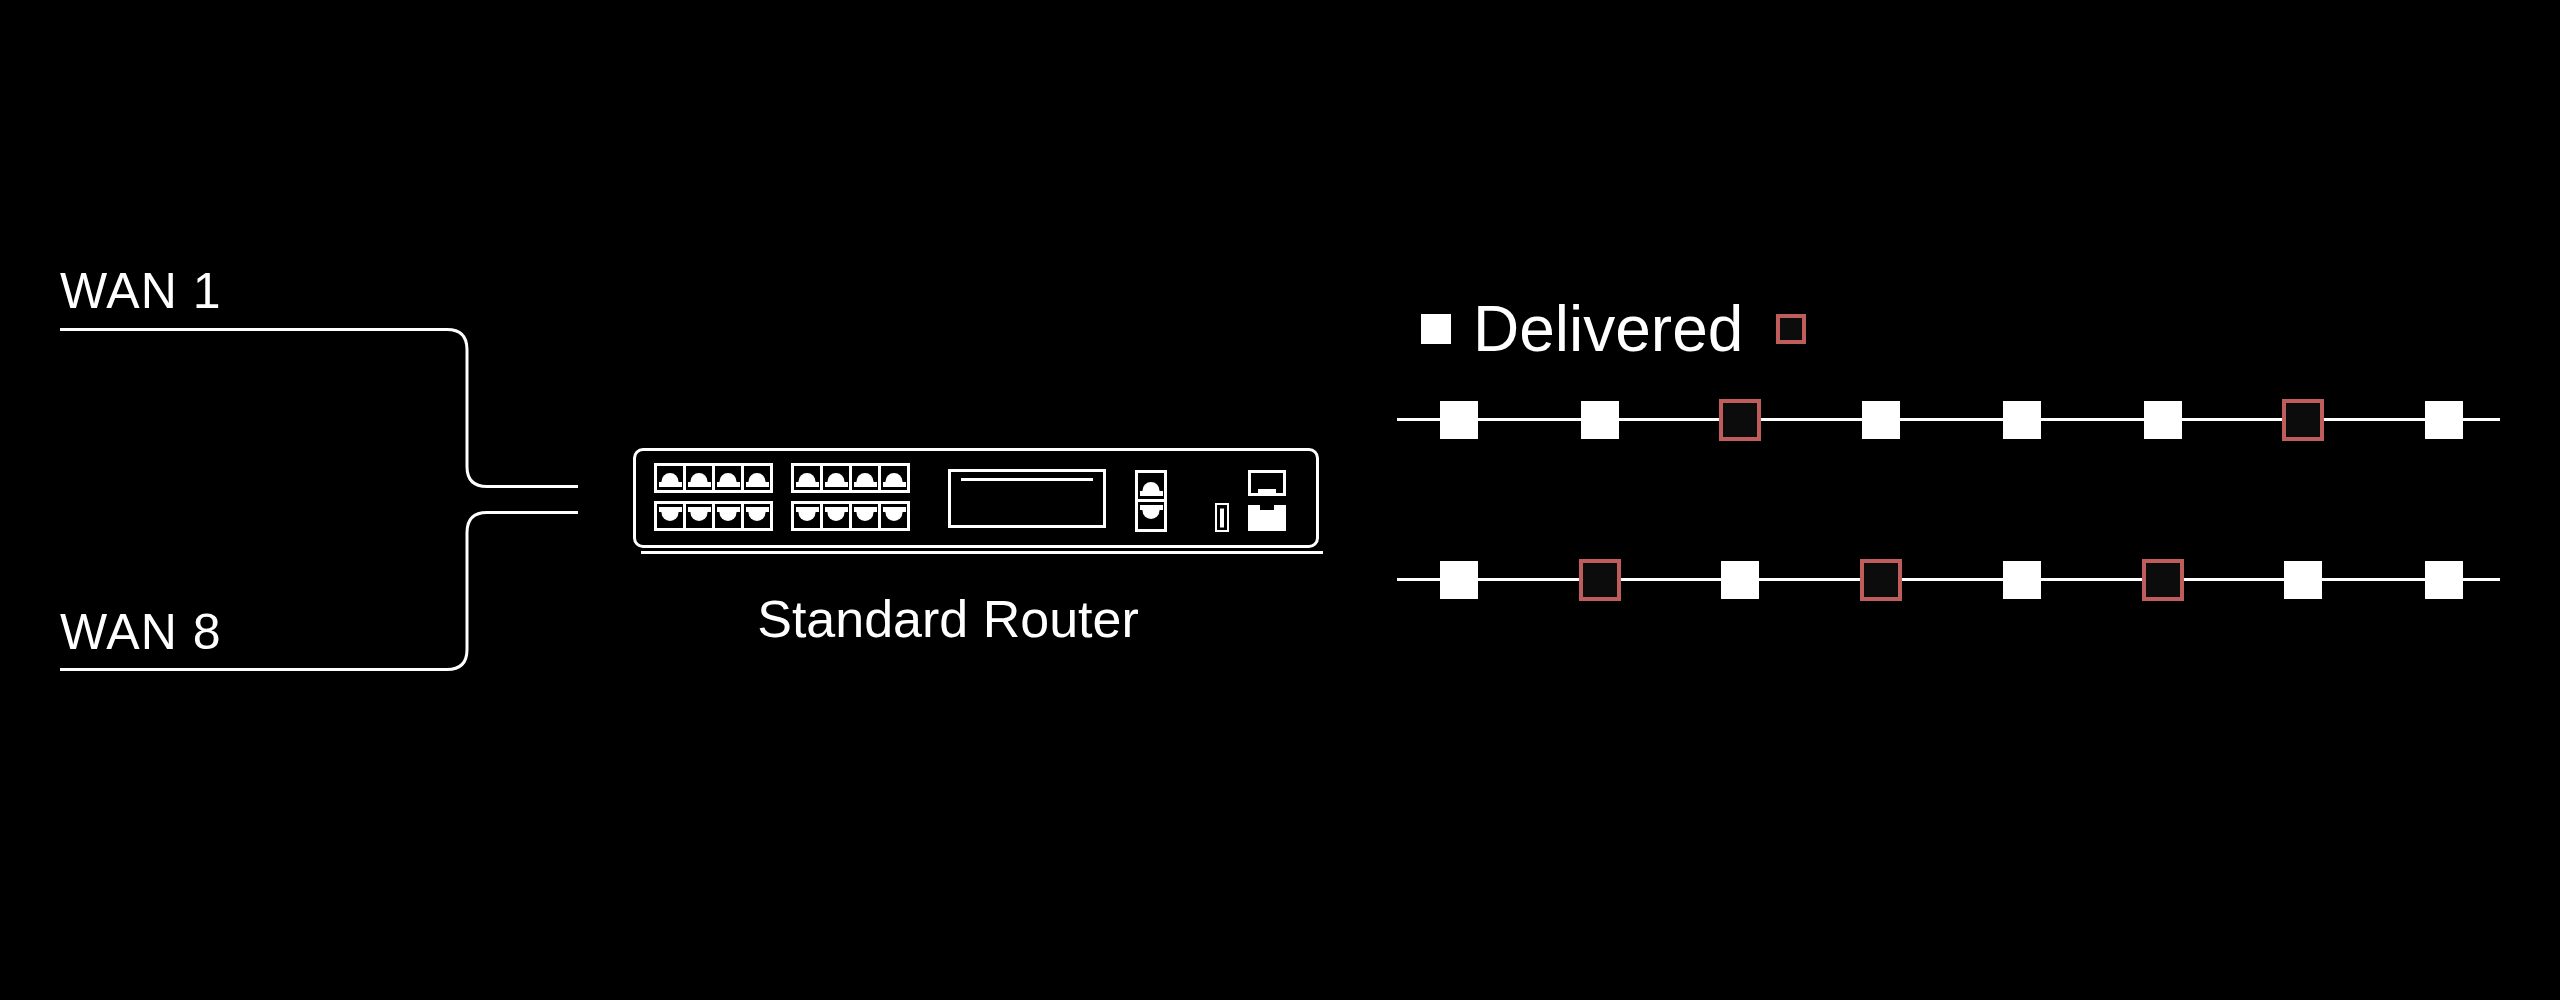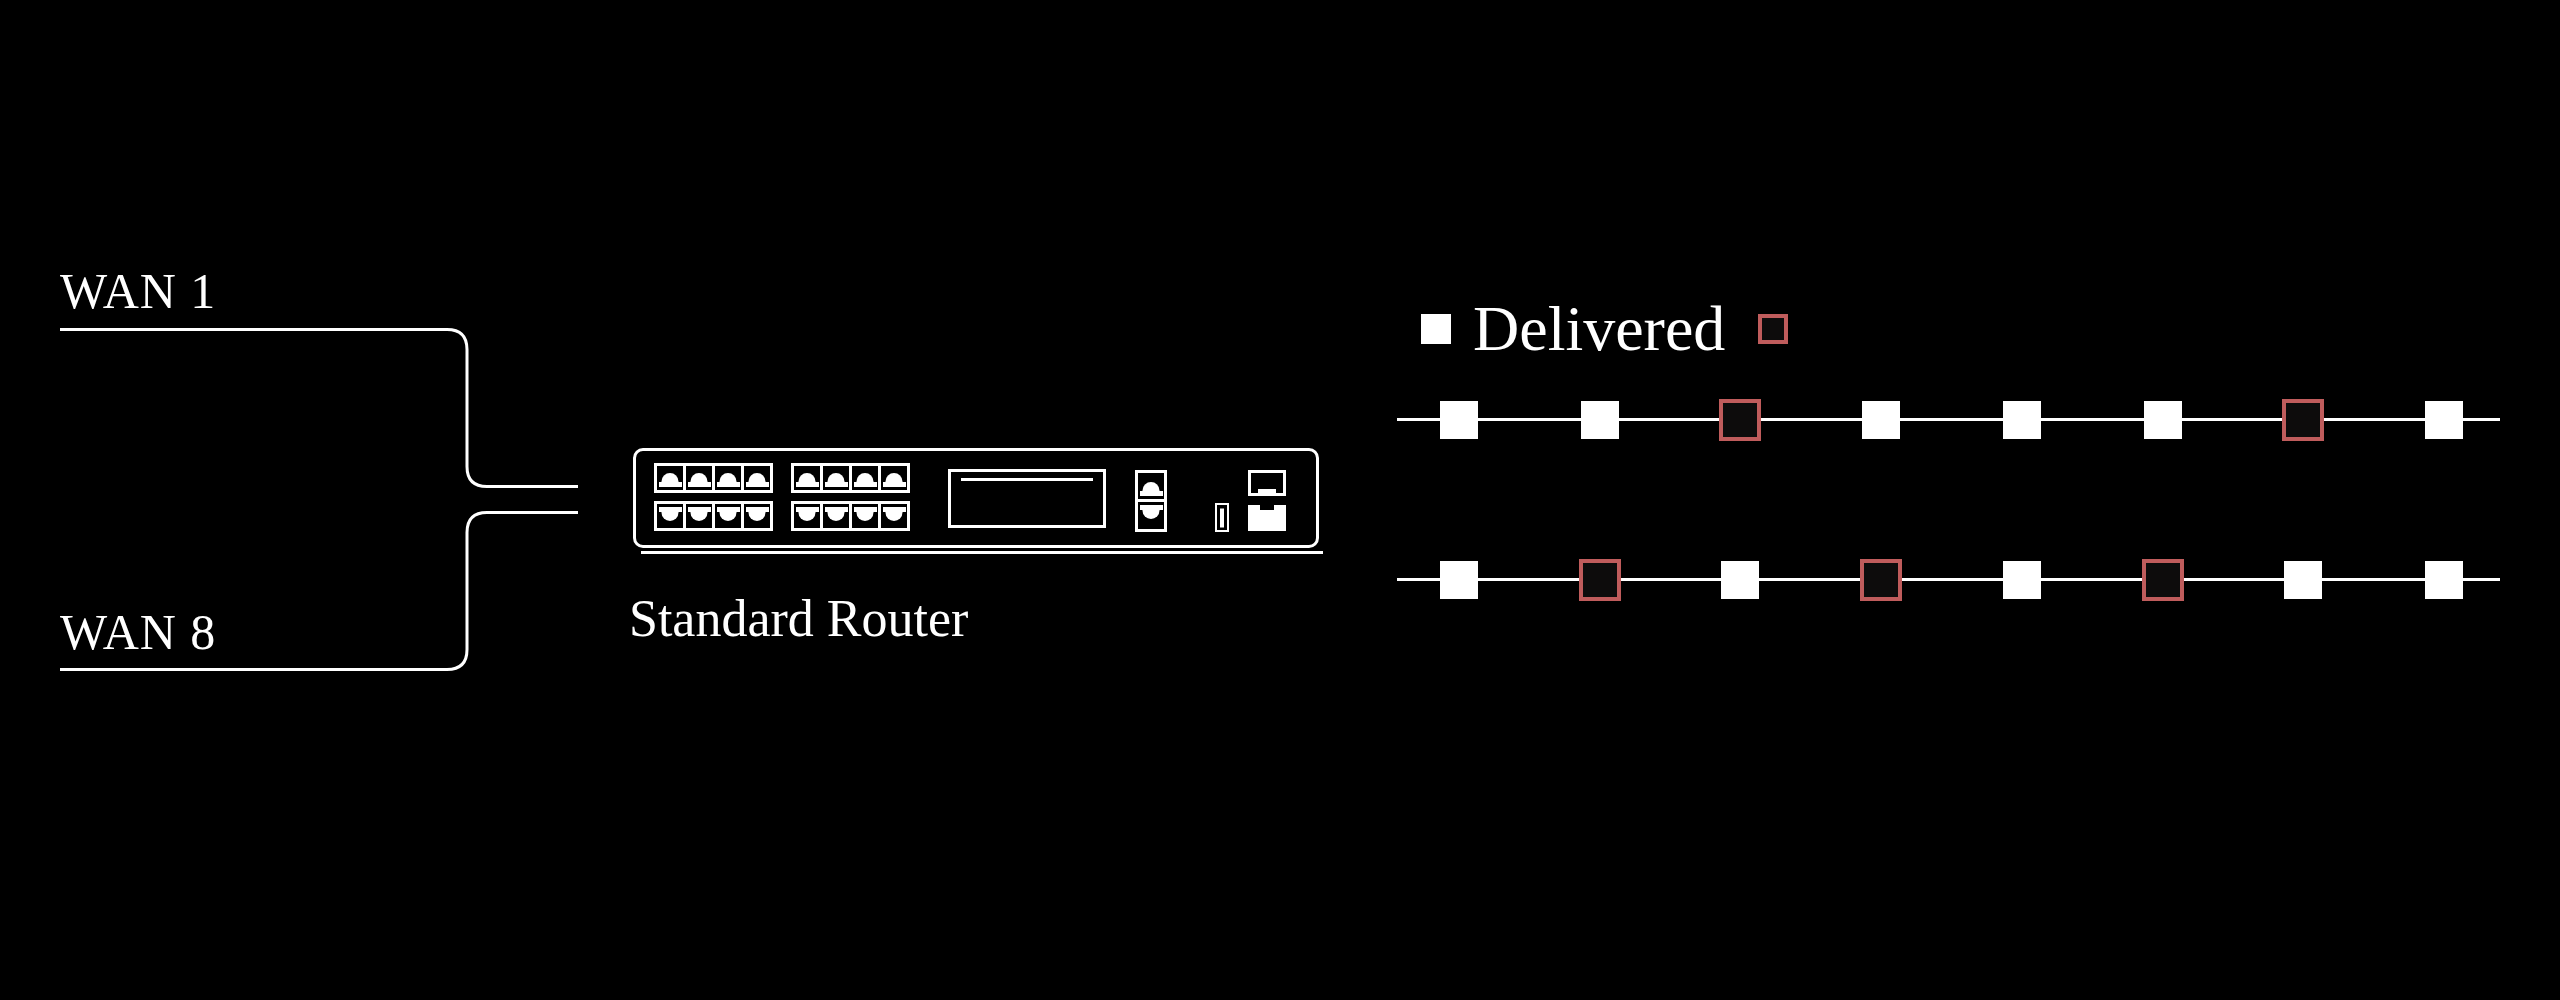--- a/index.html
+++ b/index.html
@@ -8,21 +8,21 @@
     background: #000;
   }
   * { box-sizing: border-box; }
 
   .stage {
     position: relative;
     width: 2560px;
     height: 1000px;
     background: var(--bg, #000);
     overflow: hidden;
-    font-family: Liberation Serif, serif;
+    font-family: Liberation Sans, sans-serif;
     color: var(--white, #fff);
   }
 
   
   .wan-label {
     position: absolute;
     left: 60px;
     font-size: 50px;
     line-height: 1;
     letter-spacing: 1px;
@@ -58,24 +58,24 @@
   .chassis-base {
     position: absolute;
     left: 641px;
     top: 551px;
     width: 682px;
     height: 3px;
     background: var(--white);
   }
   .router-label {
     position: absolute;
-    left: 629px;
+    left: 605px;
     top: 593px;
     width: 686px;
-    text-align: left;
+    text-align: center;
     font-size: 52px;
     line-height: 1;
     color: var(--white);
     white-space: nowrap;
   }
 
   .port-group { position: absolute; }
   .pg1 { left: 18px; }
   .pg2 { left: 155px; }
   .port-row { position: absolute; display: flex; }

